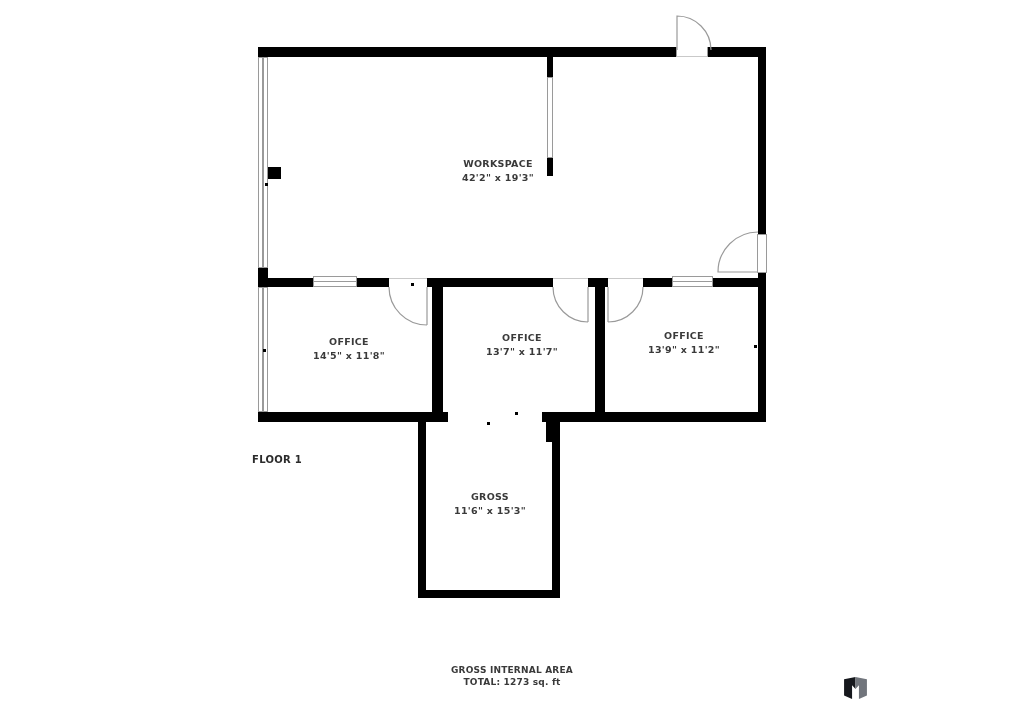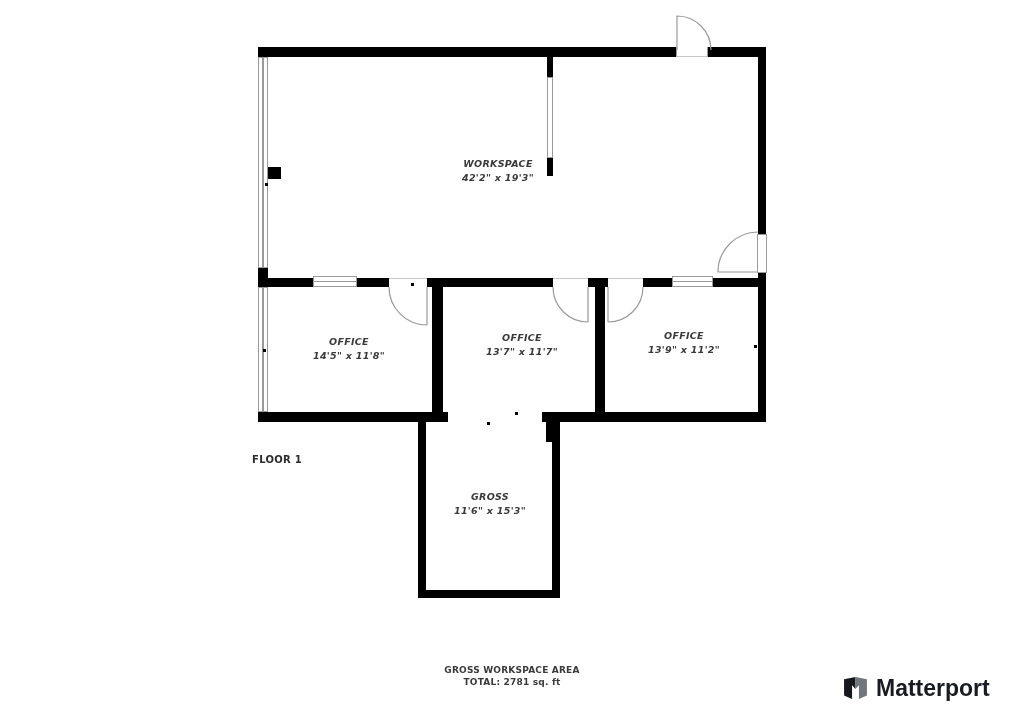--- a/index.html
+++ b/index.html
@@ -7,21 +7,21 @@
        font-family:"DejaVu Sans","Liberation Sans",sans-serif;}
   .plan{position:absolute;inset:0;}
   .wall{position:absolute;background:#000;}
   .win{position:absolute;background:#fff;border:1px solid #9a9a9a;box-sizing:border-box;}
   .win-v{background:linear-gradient(to right,#fff 42%,#9a9a9a 42%,#9a9a9a 58%,#fff 58%);}
   .win-h{background:linear-gradient(to bottom,#fff 42%,#9a9a9a 42%,#9a9a9a 58%,#fff 58%);}
   .thr{position:absolute;background:#fff;box-sizing:border-box;}
   .dot{position:absolute;width:3px;height:3px;background:#000;}
   svg.arcs{position:absolute;left:0;top:0;pointer-events:none;}
   .room-label{position:absolute;transform:translateX(-50%);text-align:center;
-      color:#3a3a3a;font-size:9.5px;font-weight:700;letter-spacing:.3px;line-height:14px;white-space:nowrap;font-style:italic;}
+      color:#3a3a3a;font-size:9.5px;font-weight:700;letter-spacing:.3px;line-height:14px;white-space:nowrap;}
   .floor-label{position:absolute;color:#2b2b2b;font-size:10px;font-weight:700;letter-spacing:.3px;}
   .summary{position:absolute;left:0;right:0;top:664px;text-align:center;color:#3a3a3a;
       font-size:9px;font-weight:700;letter-spacing:.2px;line-height:12px;}
   .summary .disclaimer{color:#c0c0c0;font-size:8px;letter-spacing:.5px;margin-top:1px;}
   .brand{position:absolute;left:842px;top:675px;display:flex;align-items:center;}
   .brand .word{font-family:"Liberation Sans",sans-serif;font-weight:700;font-size:23px;
       color:#181b22;margin-left:7px;letter-spacing:0;}
 </style>
 </head>
 <body>
@@ -109,25 +109,24 @@
   </div>
   <div class="room-label" style="left:490px;top:490px">
     <div>GROSS</div>
     <div>11'6" x 15'3"</div>
   </div>
 
   <div class="floor-label" style="left:252px;top:454px">FLOOR 1</div>
 </div>
 
 <div class="summary">
-  <div>GROSS WORKSPACE AREA</div>
-  <div>TOTAL: 2781 sq. ft</div>
+  <div>GROSS INTERNAL AREA</div>
+  <div>TOTAL: 1273 sq. ft</div>
 </div>
 
 <div class="brand">
   <span style="display:inline-block;width:27px;height:27px">
     <svg width="27" height="27" viewBox="0 0 26 26">
       <path fill="#16181d" d="M2,4 L13,2 L13,13.5 L9.7,9.8 L9.7,23 L2,19.8 Z"></path>
       <path fill="#71757c" d="M24,4 L13,2 L13,13.5 L16.3,9.8 L16.3,23 L24,19.8 Z"></path>
     </svg>
   </span>
-  <span class="word">Matterport</span>
 </div>
 
 </body></html>

